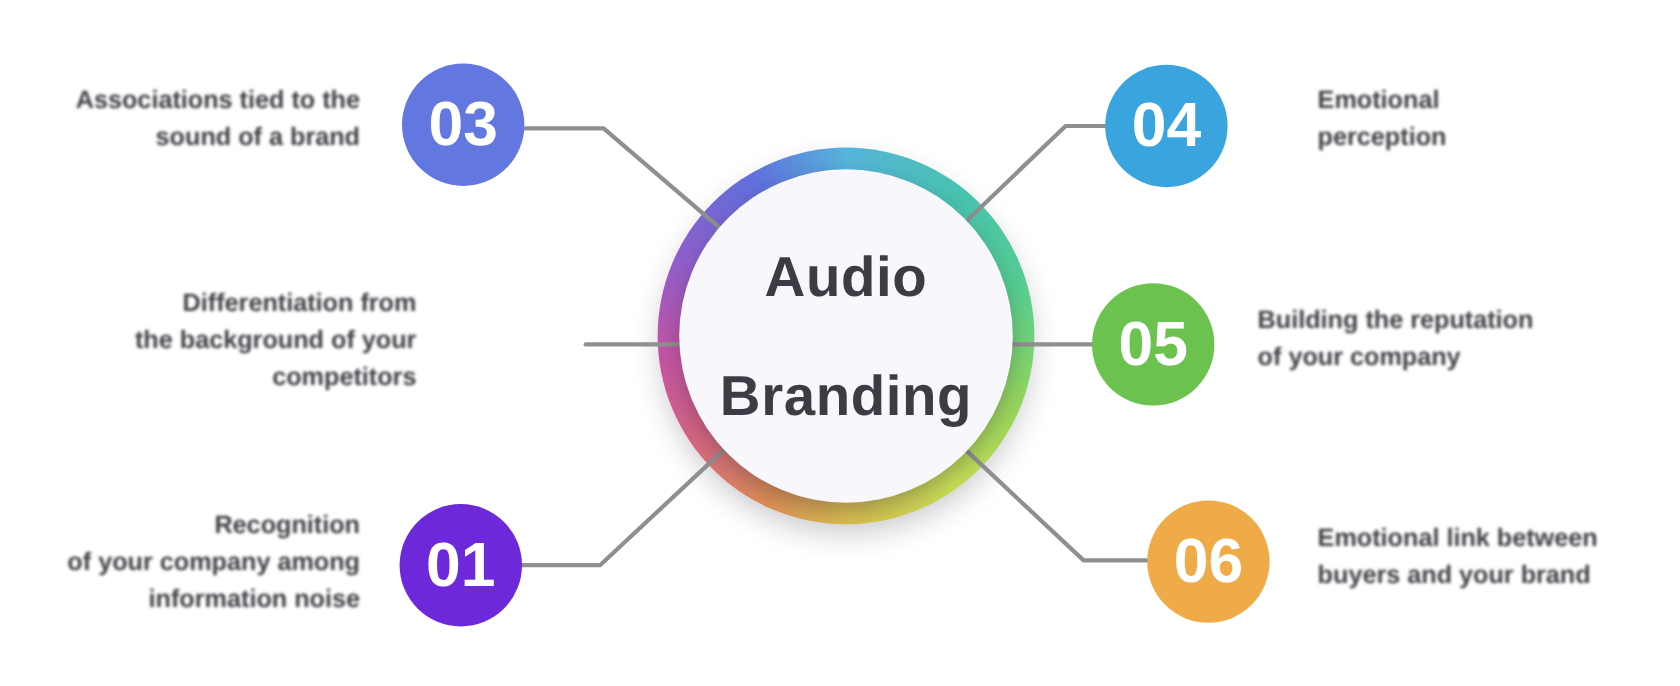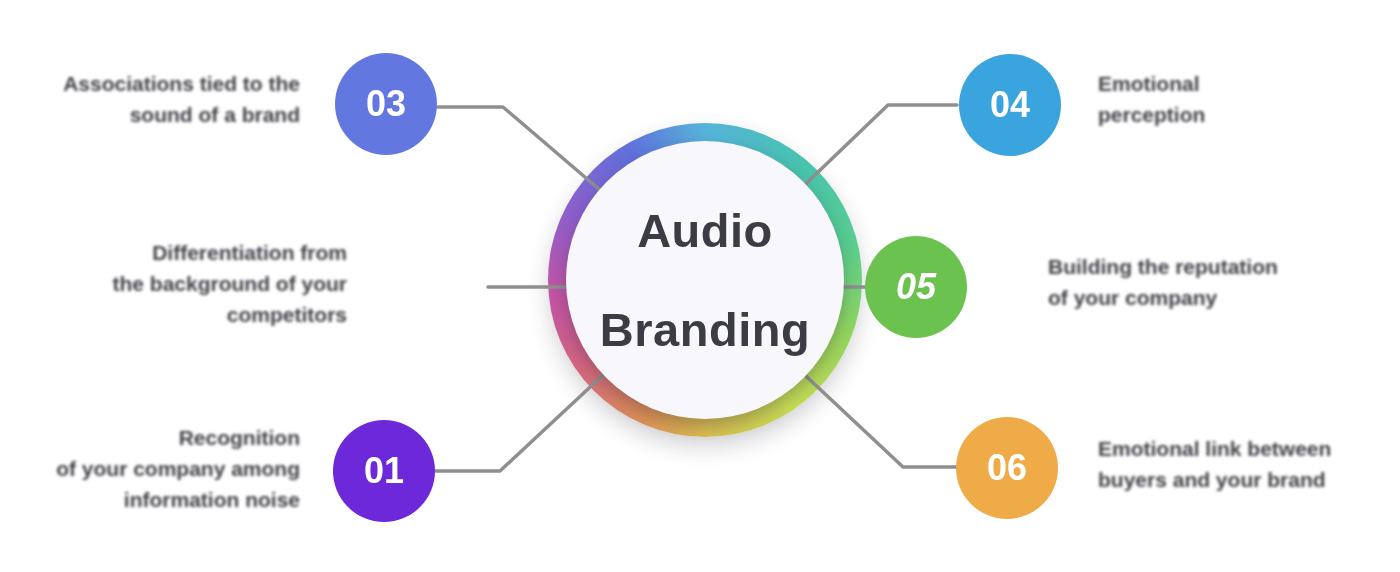--- a/index.html
+++ b/index.html
@@ -21,26 +21,26 @@
     display:flex; flex-direction:column; align-items:center; justify-content:center;gap:32px;
   }
   .center-line {
     font-size:47px; font-weight:700; color:#3c3c44; line-height:67px;
     letter-spacing:.5px; text-align:center;
   }
   .num-circle {
     position:absolute; width:102px; height:102px; border-radius:50%;
     display:flex; align-items:center; justify-content:center;
   }
-  .num-circle span { color:#ffffff; font-size:36px; font-weight:700; }
+  .num-circle span { color:#ffffff; font-size:52px; font-weight:700; }
   .c01 { left:333px; top:420px; }
   .c02 { left:389px; top:236px; }
   .c03 { left:335px; top:53px;  }
-  .c04 { left:959px; top:54px;  }
-  .c05 { left:865px; top:236px;font-style:italic; }
+  .c04 { left:921px; top:54px;  }
+  .c05 { left:910px; top:236px; }
   .c06 { left:956px; top:417px; }
   .label {
     position:absolute; color:#3f3f45; font-size:21px; font-weight:700;
     line-height:31px; filter:blur(1.5px); white-space:nowrap;
   }
   .label.align-right { text-align:right; }
   .label.align-left  { text-align:left; }
   .l03 { right:1100px; top:68px;  }
   .l02 { right:1053px; top:237px; }
   .l01 { right:1100px; top:422px; }

